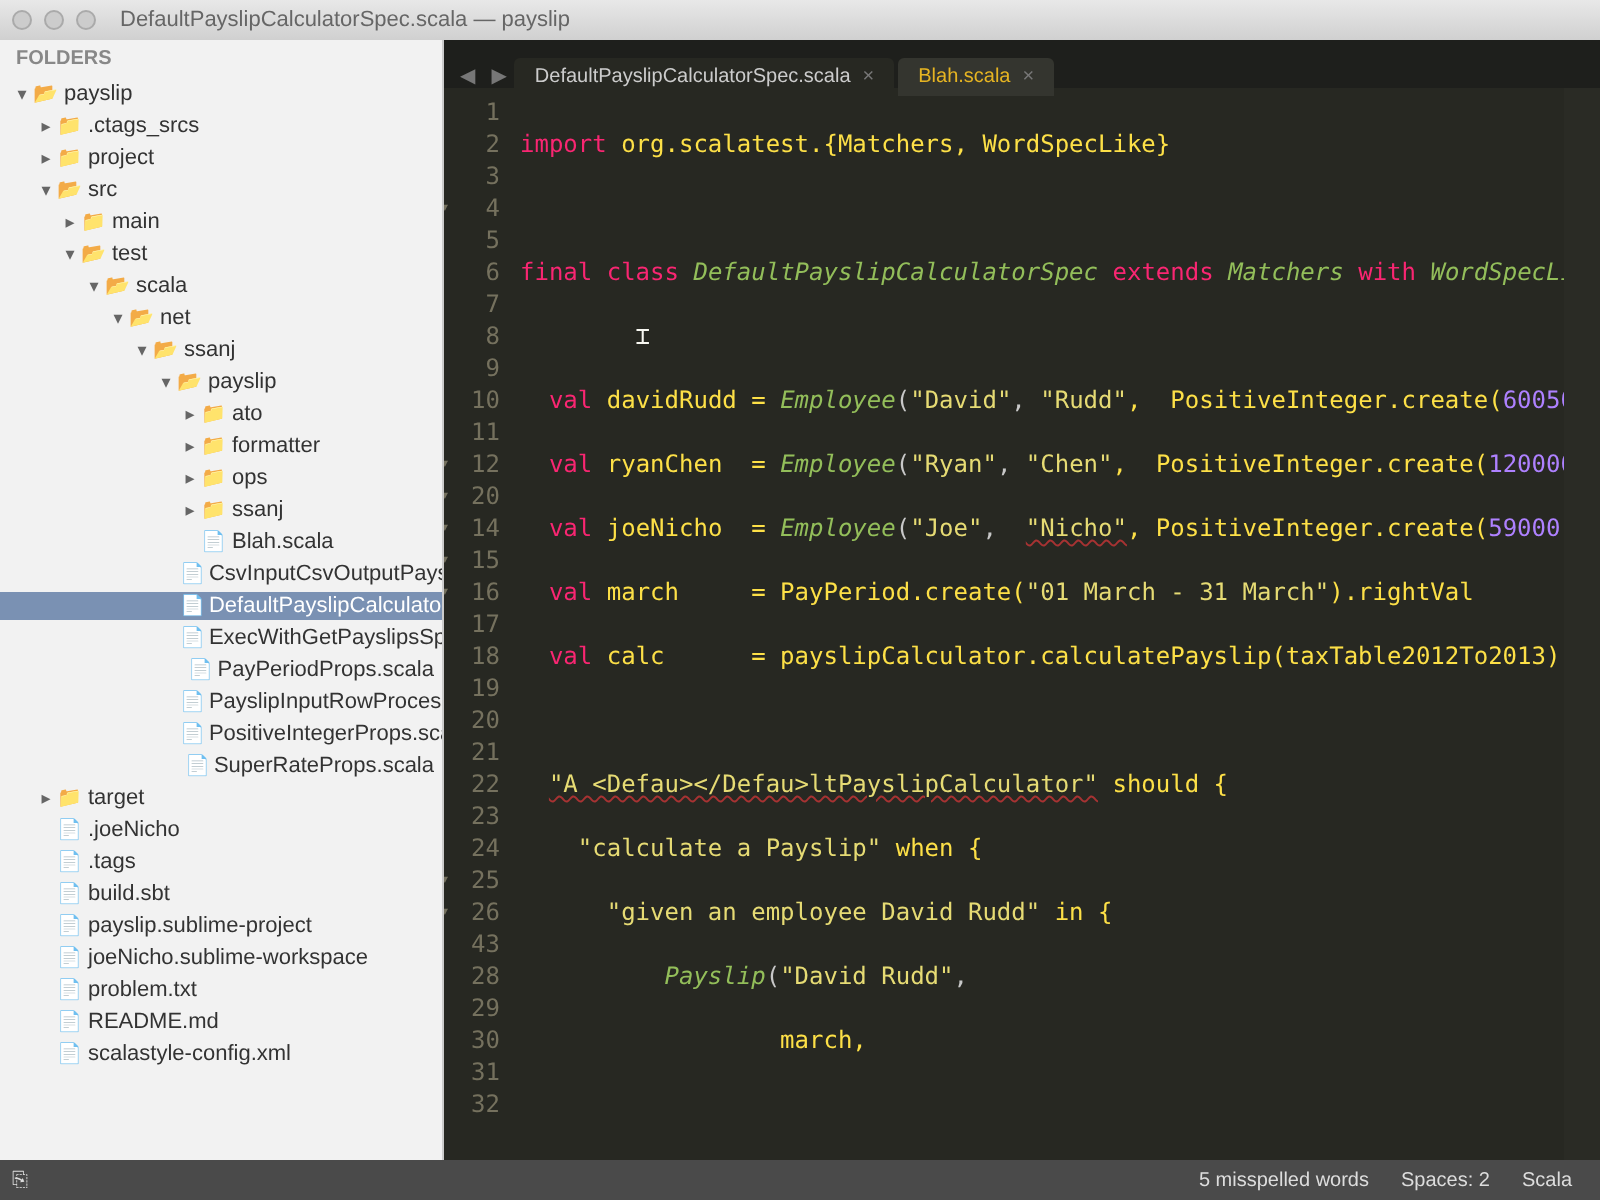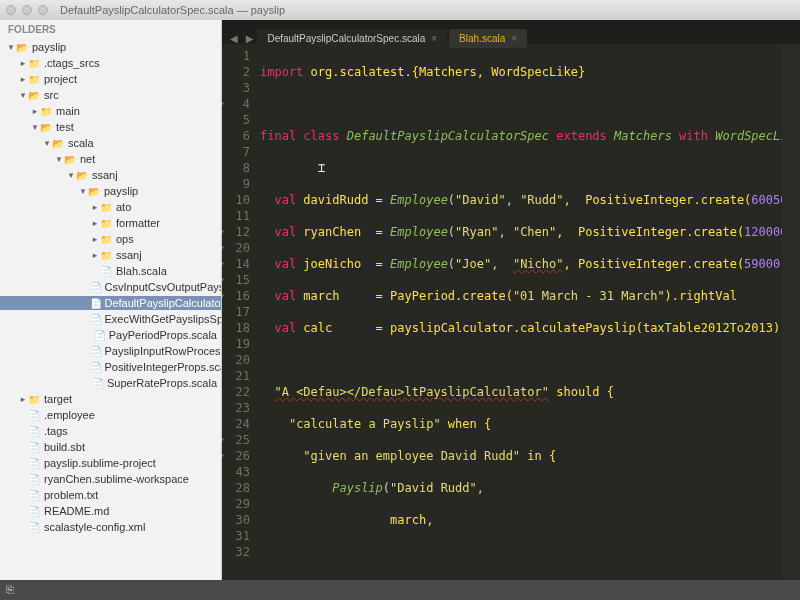--- a/index.html
+++ b/index.html
@@ -218,21 +218,21 @@
           <div class="row" style="padding-left: 18px;">
             <span class="disc">▸</span>
             <span class="icon">📁</span>
             <span>target</span>
           </div>
         </li>
         <li>
           <div class="row" style="padding-left: 18px;">
             <span class="disc"></span>
             <span class="icon">📄</span>
-            <span>.employee</span>
+            <span>.joeNicho</span>
           </div>
         </li>
         <li>
           <div class="row" style="padding-left: 18px;">
             <span class="disc"></span>
             <span class="icon">📄</span>
             <span>.tags</span>
           </div>
         </li>
         <li>
@@ -246,21 +246,21 @@
           <div class="row" style="padding-left: 18px;">
             <span class="disc"></span>
             <span class="icon">📄</span>
             <span>payslip.sublime-project</span>
           </div>
         </li>
         <li>
           <div class="row" style="padding-left: 18px;">
             <span class="disc"></span>
             <span class="icon">📄</span>
-            <span>ryanChen.sublime-workspace</span>
+            <span>joeNicho.sublime-workspace</span>
           </div>
         </li>
         <li>
           <div class="row" style="padding-left: 18px;">
             <span class="disc"></span>
             <span class="icon">📄</span>
             <span>problem.txt</span>
           </div>
         </li>
         <li>
@@ -355,13 +355,18 @@
       </div>
       <div class="minimap"></div>
     </div>
   </div>
 </div>
 
 <div class="statusbar">
   <div class="status-left">
     <span>⎘</span>
   </div>
+  <div class="status-right">
+    <span class="seg">5 misspelled words</span>
+    <span class="seg">Spaces: 2</span>
+    <span class="seg">Scala</span>
+  </div>
 </div>
 
 </body></html>

